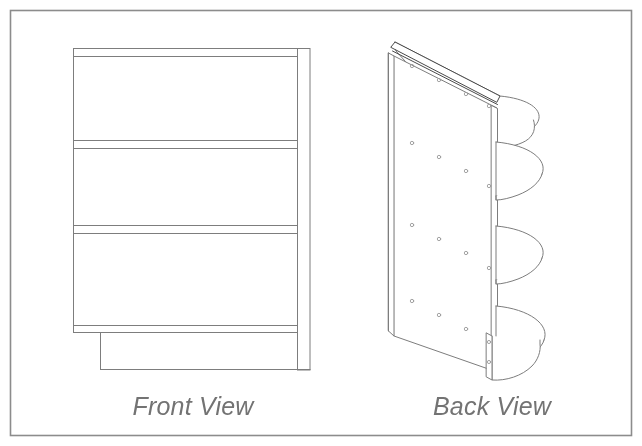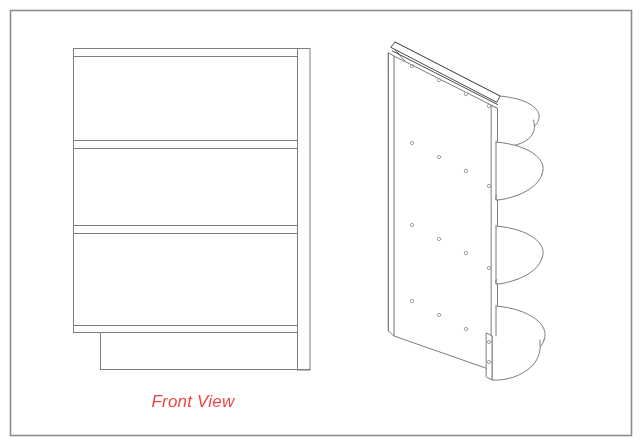--- a/index.html
+++ b/index.html
@@ -23,23 +23,23 @@
     left: 0;
     top: 0;
     width: 642px;
     height: 446px;
     display: block;
   }
   .view-label {
     position: absolute;
     font-family: "Liberation Sans", sans-serif;
     font-style: italic;
-    font-size: 17px;
+    font-size: 25px;
     font-weight: 400;
-    color: #ef4444;
+    color: #737373;
     letter-spacing: 0.2px;
     white-space: nowrap;
     text-align: center;
   }
   #front-view-label {
     left: 73px;
     top: 392px;
     width: 240px;
   }
   #back-view-label {
@@ -190,14 +190,15 @@
           <circle cx="489" cy="362" r="1.6"></circle>
         </g>
       </g>
 
     </g>
 
   </svg>
 
   <div class="view-label" id="front-view-label">Front View</div>
 
+  <div class="view-label" id="back-view-label">Back View</div>
 
 </div>
 
 </body></html>

